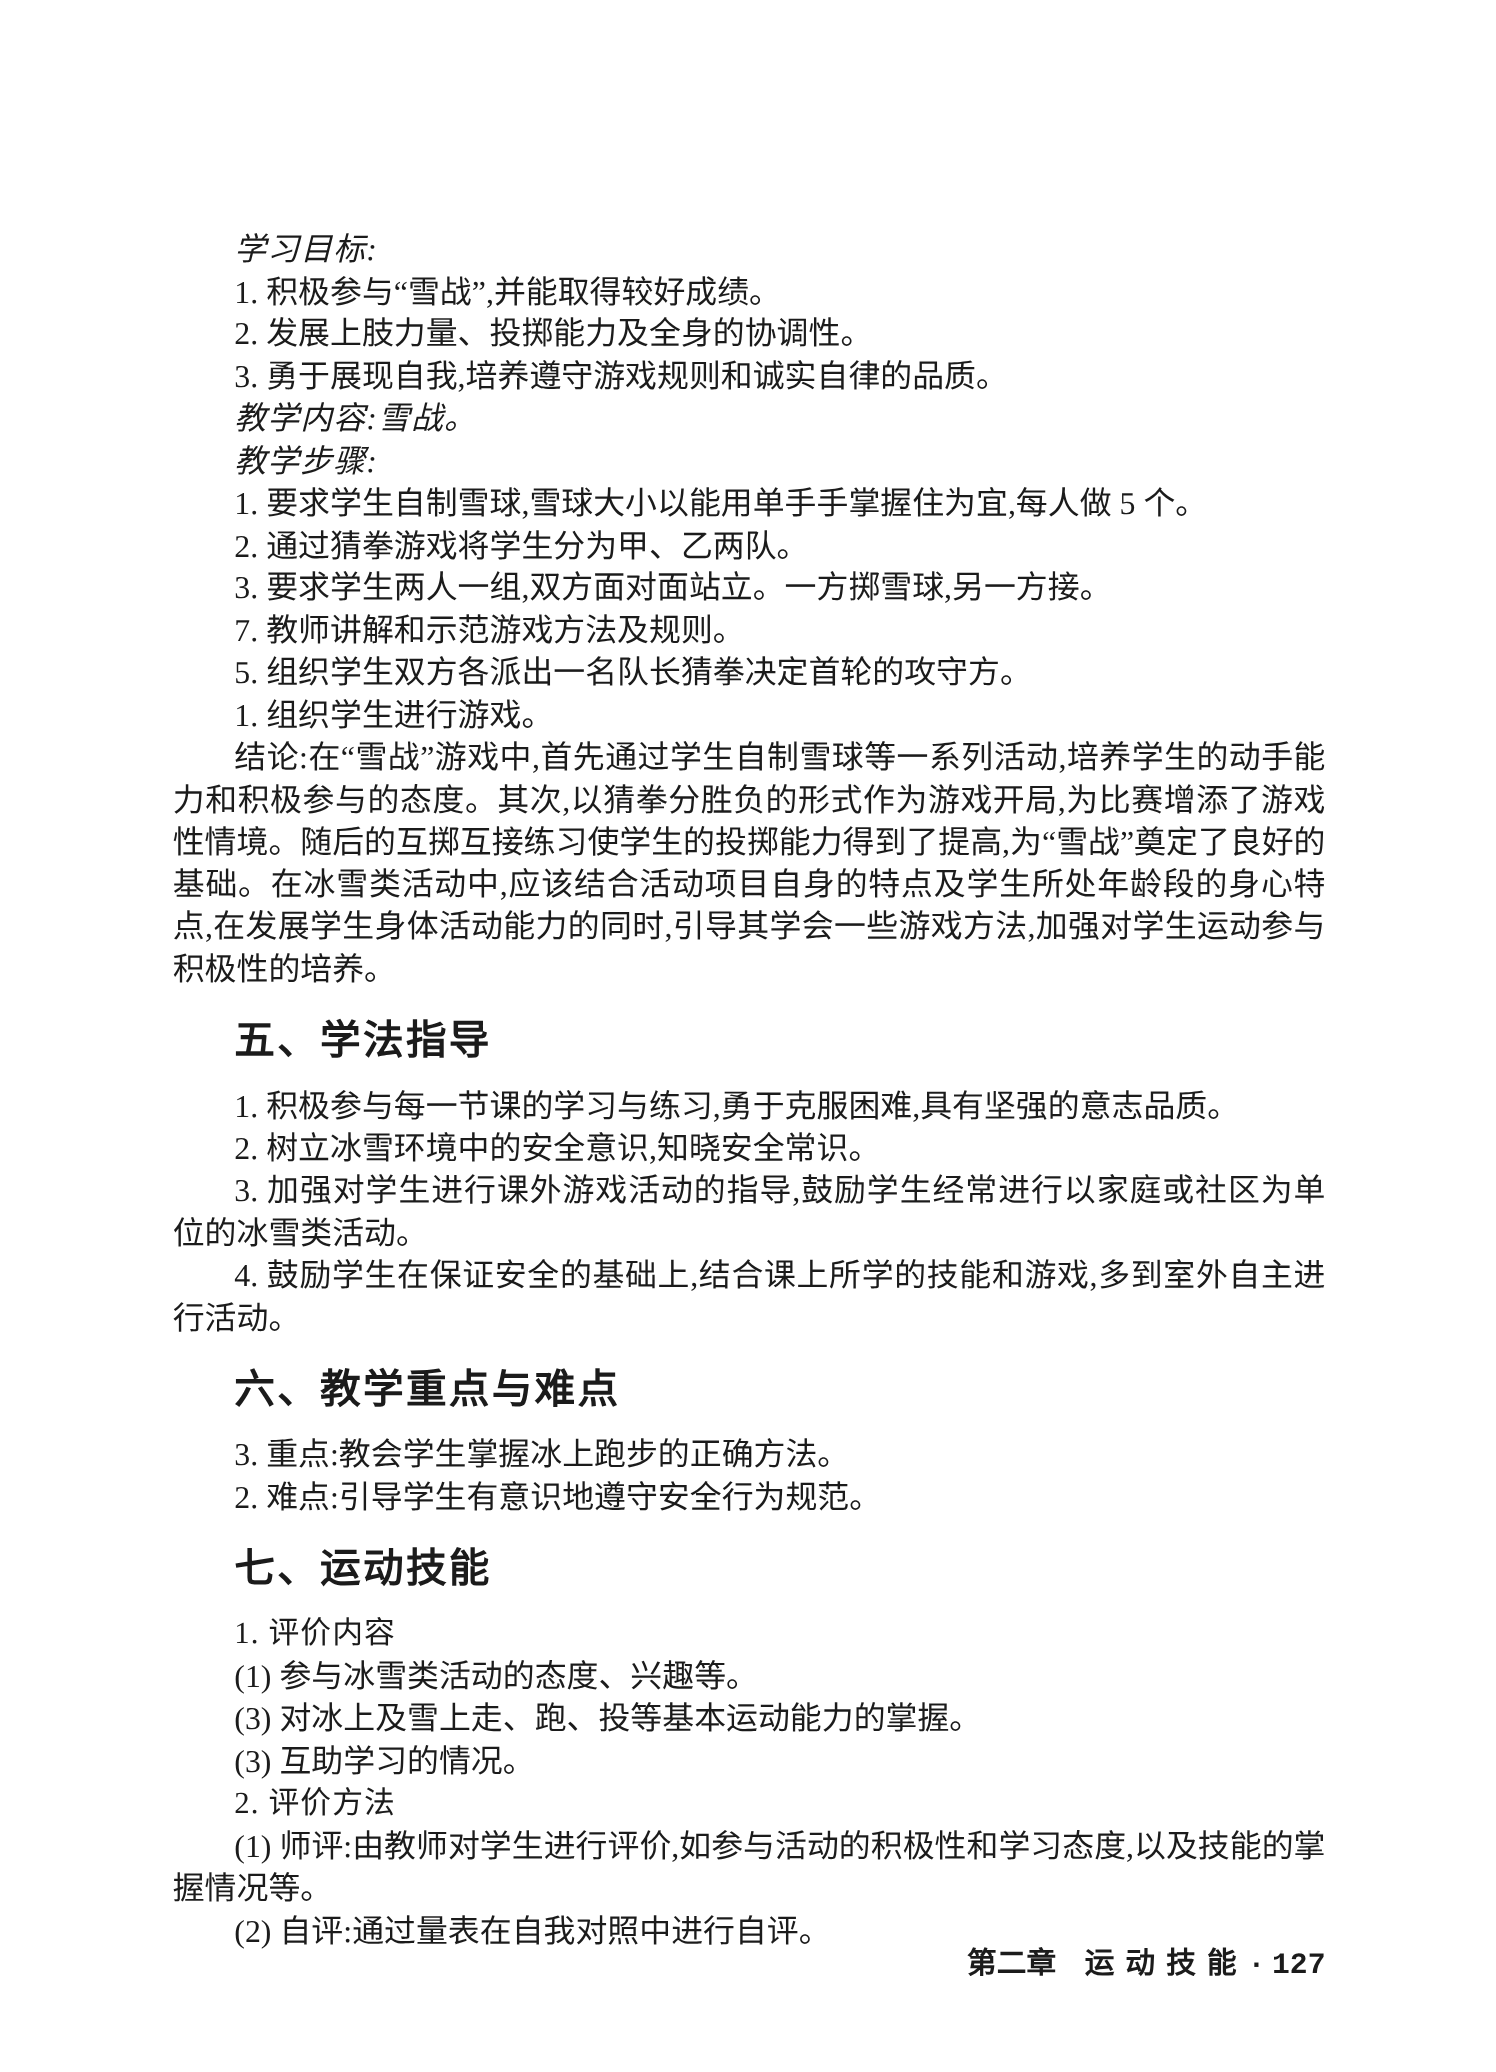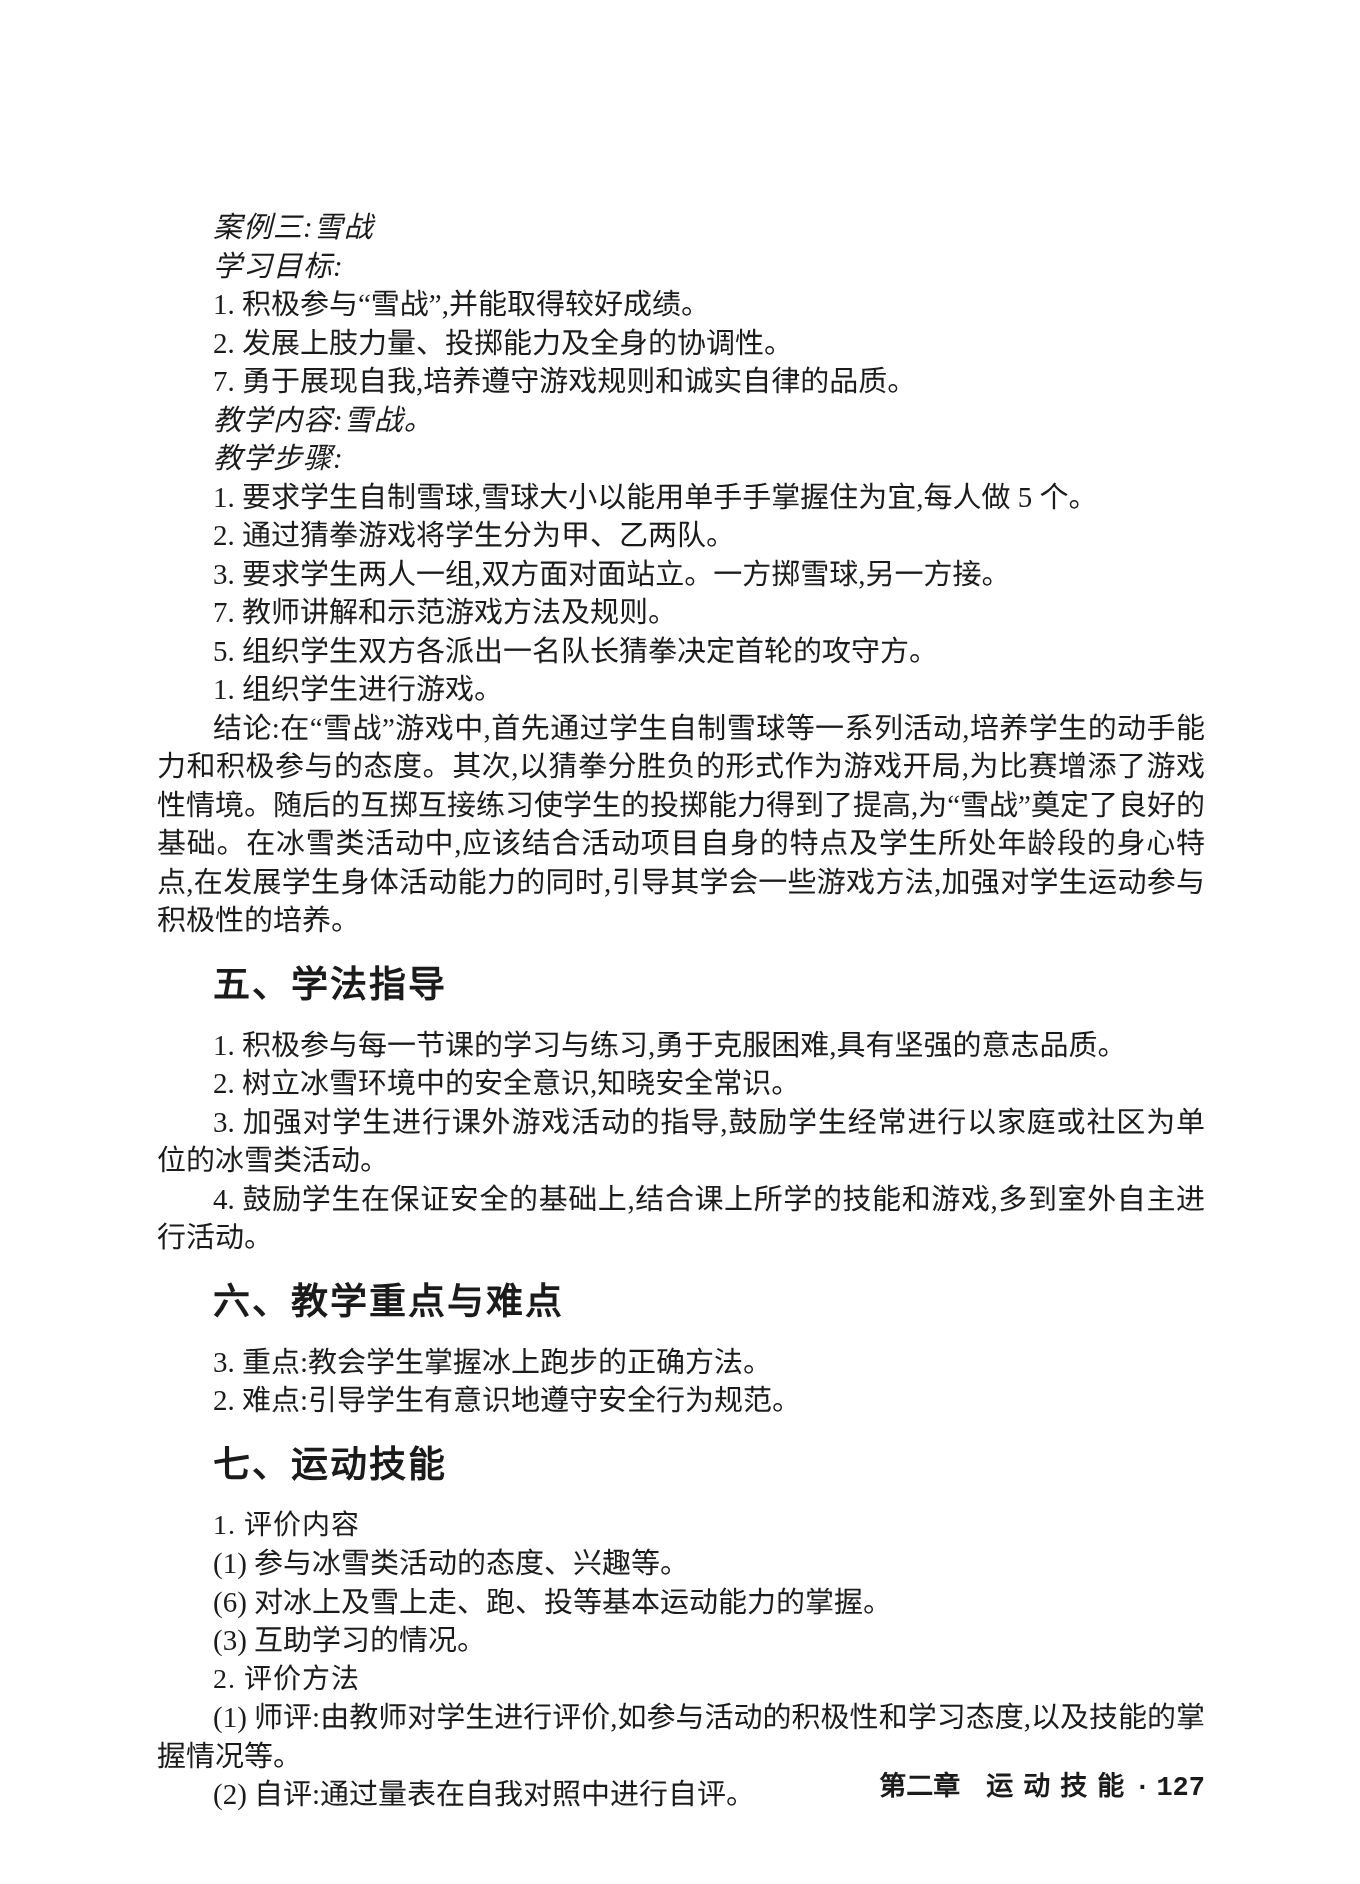--- a/index.html
+++ b/index.html
@@ -62,25 +62,24 @@
   .footer .dot { margin: 0 6px 0 0; }
   .footer .page-num { font-weight: 800; }
 </style>
 </head>
 <body>
 
 <div class="page">
 
   <div class="content">
 
-    <p class="kai">案例三:雪战</p>
     <p class="kai">学习目标:</p>
     <p>1. 积极参与“雪战”,并能取得较好成绩。</p>
     <p>2. 发展上肢力量、投掷能力及全身的协调性。</p>
-    <p>7. 勇于展现自我,培养遵守游戏规则和诚实自律的品质。</p>
+    <p>3. 勇于展现自我,培养遵守游戏规则和诚实自律的品质。</p>
     <p class="kai">教学内容:雪战。</p>
     <p class="kai">教学步骤:</p>
     <p>1. 要求学生自制雪球,雪球大小以能用单手手掌握住为宜,每人做 5 个。</p>
     <p>2. 通过猜拳游戏将学生分为甲、乙两队。</p>
     <p>3. 要求学生两人一组,双方面对面站立。一方掷雪球,另一方接。</p>
     <p>7. 教师讲解和示范游戏方法及规则。</p>
     <p>5. 组织学生双方各派出一名队长猜拳决定首轮的攻守方。</p>
     <p>1. 组织学生进行游戏。</p>
     <p>结论:在“雪战”游戏中,首先通过学生自制雪球等一系列活动,培养学生的动手能力和积极参与的态度。其次,以猜拳分胜负的形式作为游戏开局,为比赛增添了游戏性情境。随后的互掷互接练习使学生的投掷能力得到了提高,为“雪战”奠定了良好的基础。在冰雪类活动中,应该结合活动项目自身的特点及学生所处年龄段的身心特点,在发展学生身体活动能力的同时,引导其学会一些游戏方法,加强对学生运动参与积极性的培养。</p>
 
@@ -90,21 +89,21 @@
     <p>3. 加强对学生进行课外游戏活动的指导,鼓励学生经常进行以家庭或社区为单位的冰雪类活动。</p>
     <p>4. 鼓励学生在保证安全的基础上,结合课上所学的技能和游戏,多到室外自主进行活动。</p>
 
     <div class="section-heading">六、教学重点与难点</div>
     <p>3. 重点:教会学生掌握冰上跑步的正确方法。</p>
     <p>2. 难点:引导学生有意识地遵守安全行为规范。</p>
 
     <div class="section-heading">七、运动技能</div>
     <p class="sub-label">1. 评价内容</p>
     <p>(1) 参与冰雪类活动的态度、兴趣等。</p>
-    <p>(6) 对冰上及雪上走、跑、投等基本运动能力的掌握。</p>
+    <p>(3) 对冰上及雪上走、跑、投等基本运动能力的掌握。</p>
     <p>(3) 互助学习的情况。</p>
     <p class="sub-label">2. 评价方法</p>
     <p>(1) 师评:由教师对学生进行评价,如参与活动的积极性和学习态度,以及技能的掌握情况等。</p>
     <p>(2) 自评:通过量表在自我对照中进行自评。</p>
 
   </div>
 
   <div class="footer">
     <span class="chapter">第二章</span><span class="sec-title">运动技能</span><span class="dot">·</span><span class="page-num">127</span>
   </div>

